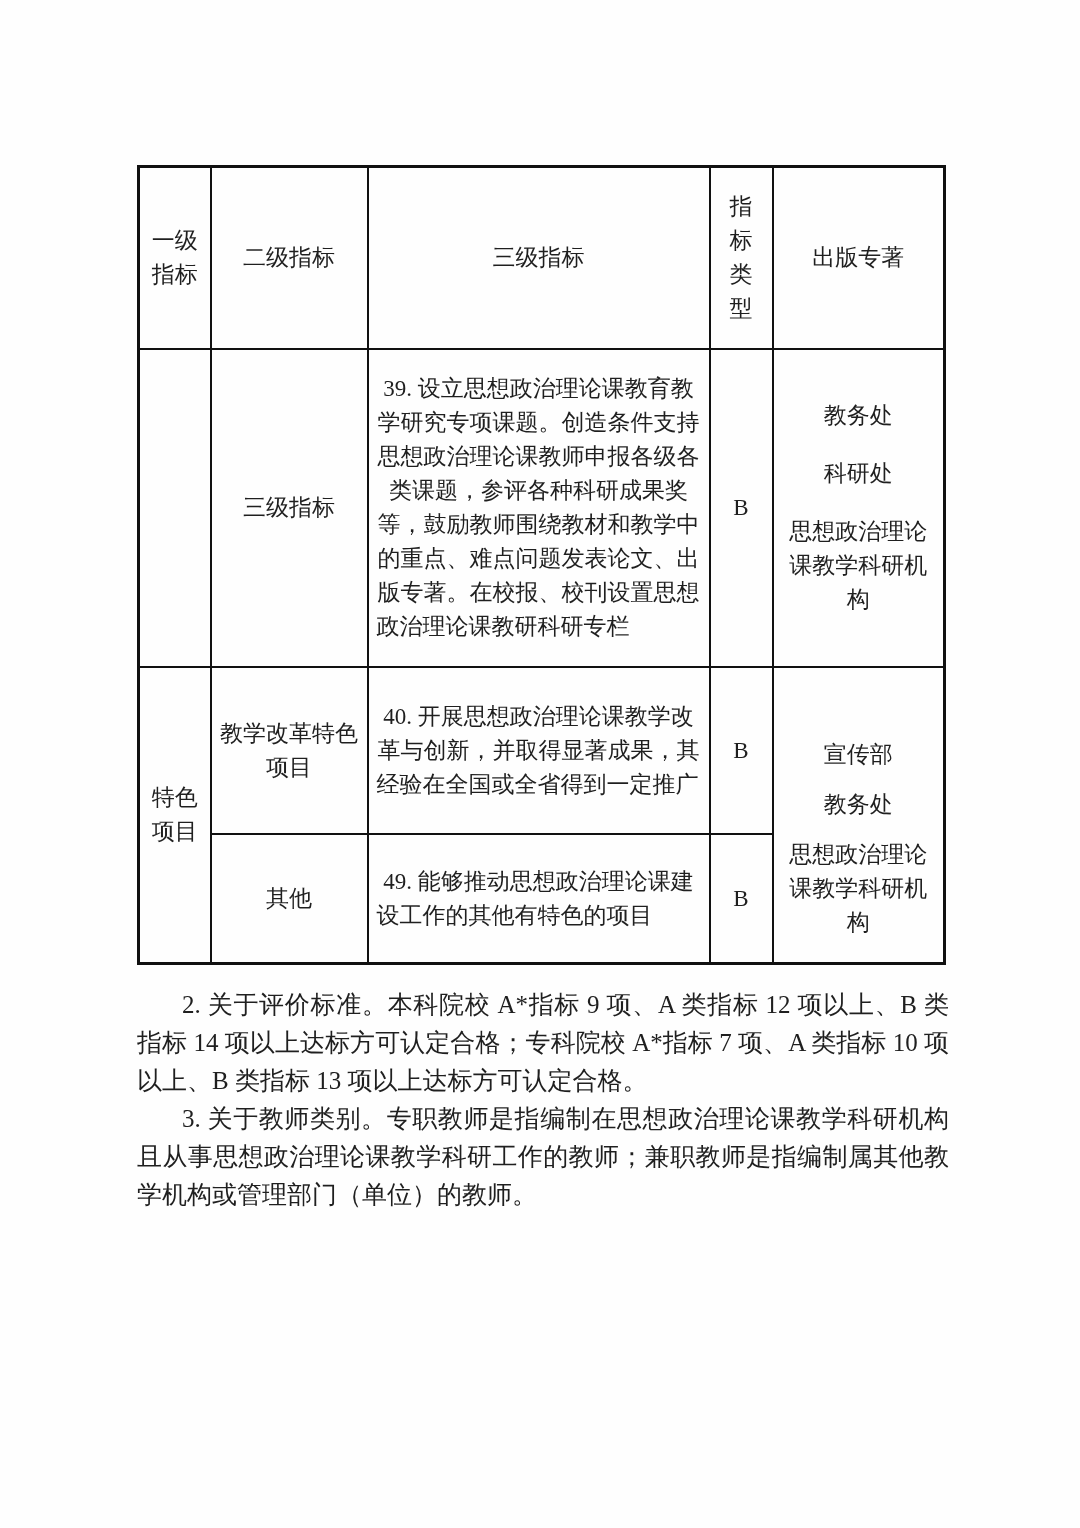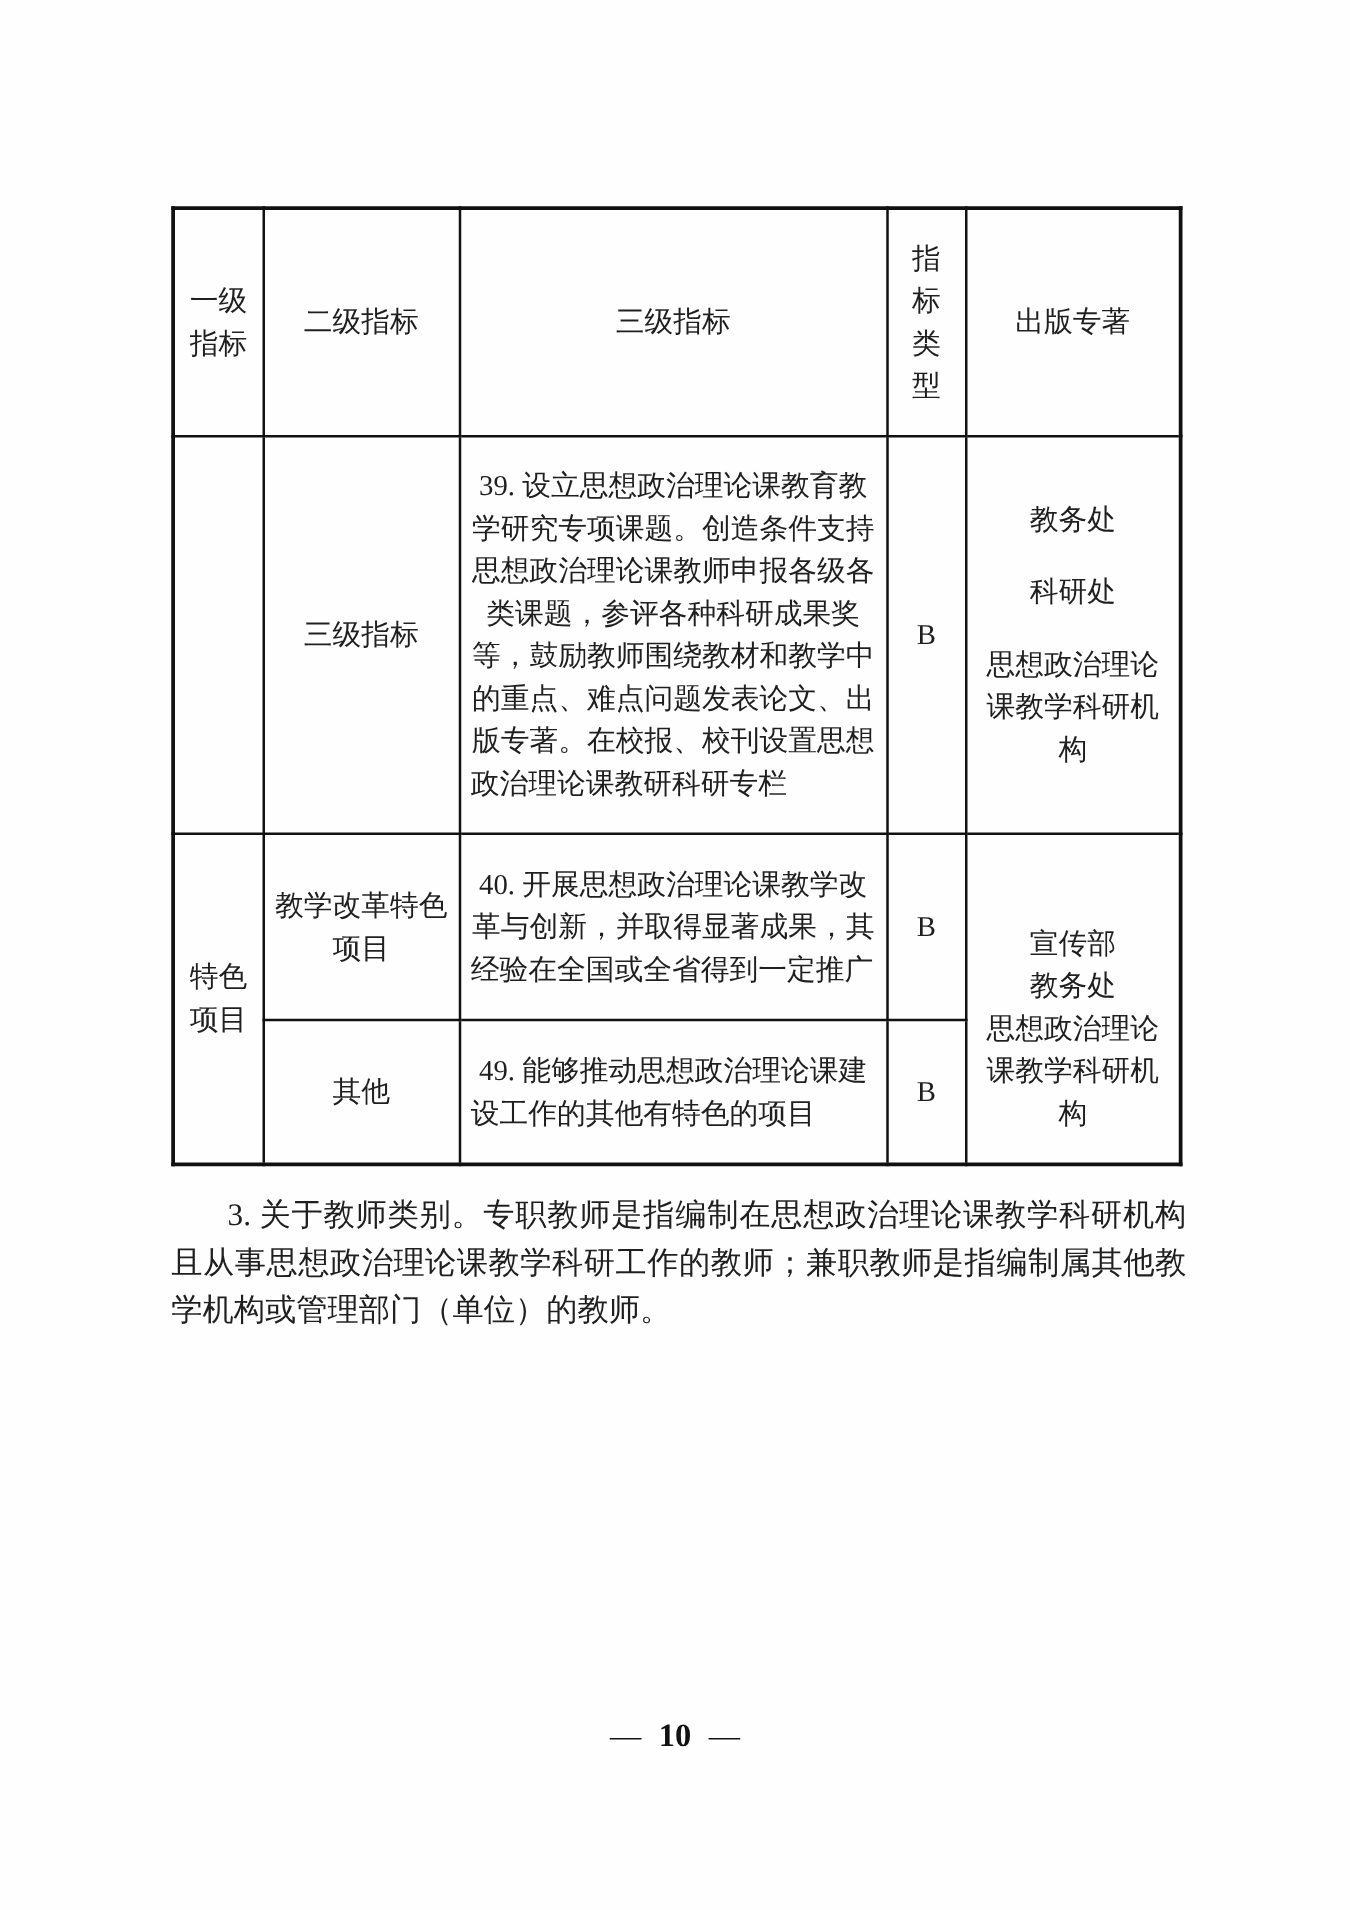--- a/index.html
+++ b/index.html
@@ -51,21 +51,21 @@
     padding: 2px 6px;
   }
   .dept-stack {
     display: flex;
     flex-direction: column;
     justify-content: center;
     align-items: center;
     line-height: 34px;
   }
   .dept-stack.tall { gap: 24px; }
-  .dept-stack.mid  { gap: 0; margin-top: 48px; }
+  .dept-stack.mid  { gap: 16px; margin-top: 48px; }
   .notes {
     margin-top: 21px;
     width: 812px;
     font-size: 25px;
     line-height: 38px;
   }
   .notes p { margin: 0; text-align: justify; }
   .notes p.indented { text-indent: 1.8em; }
   .footer {
     position: absolute;
@@ -132,21 +132,19 @@
 
         <tr class="r41">
           <td>其他</td>
           <td class="cell-desc">49. 能够推动思想政治理论课建设工作的其他有特色的项目</td>
           <td>B</td>
         </tr>
       </tbody>
     </table>
 
     <div class="notes">
+      <p class="indented">2. 关于评价标准。本科院校 A*指标 9 项、A 类指标 12 项以上、B 类指标 14 项以上达标方可认定合格；专科院校 A*指标 7 项、A 类指标 10 项以上、B 类指标 13 项以上达标方可认定合格。</p>
       <p class="indented">3. 关于教师类别。专职教师是指编制在思想政治理论课教学科研机构且从事思想政治理论课教学科研工作的教师；兼职教师是指编制属其他教学机构或管理部门（单位）的教师。</p>
     </div>
 
   </div>
 
-  <div class="footer">
-    <span class="dash">—</span><span class="pagenum">10</span><span class="dash">—</span>
-  </div>
 </div>
 
 </body></html>

